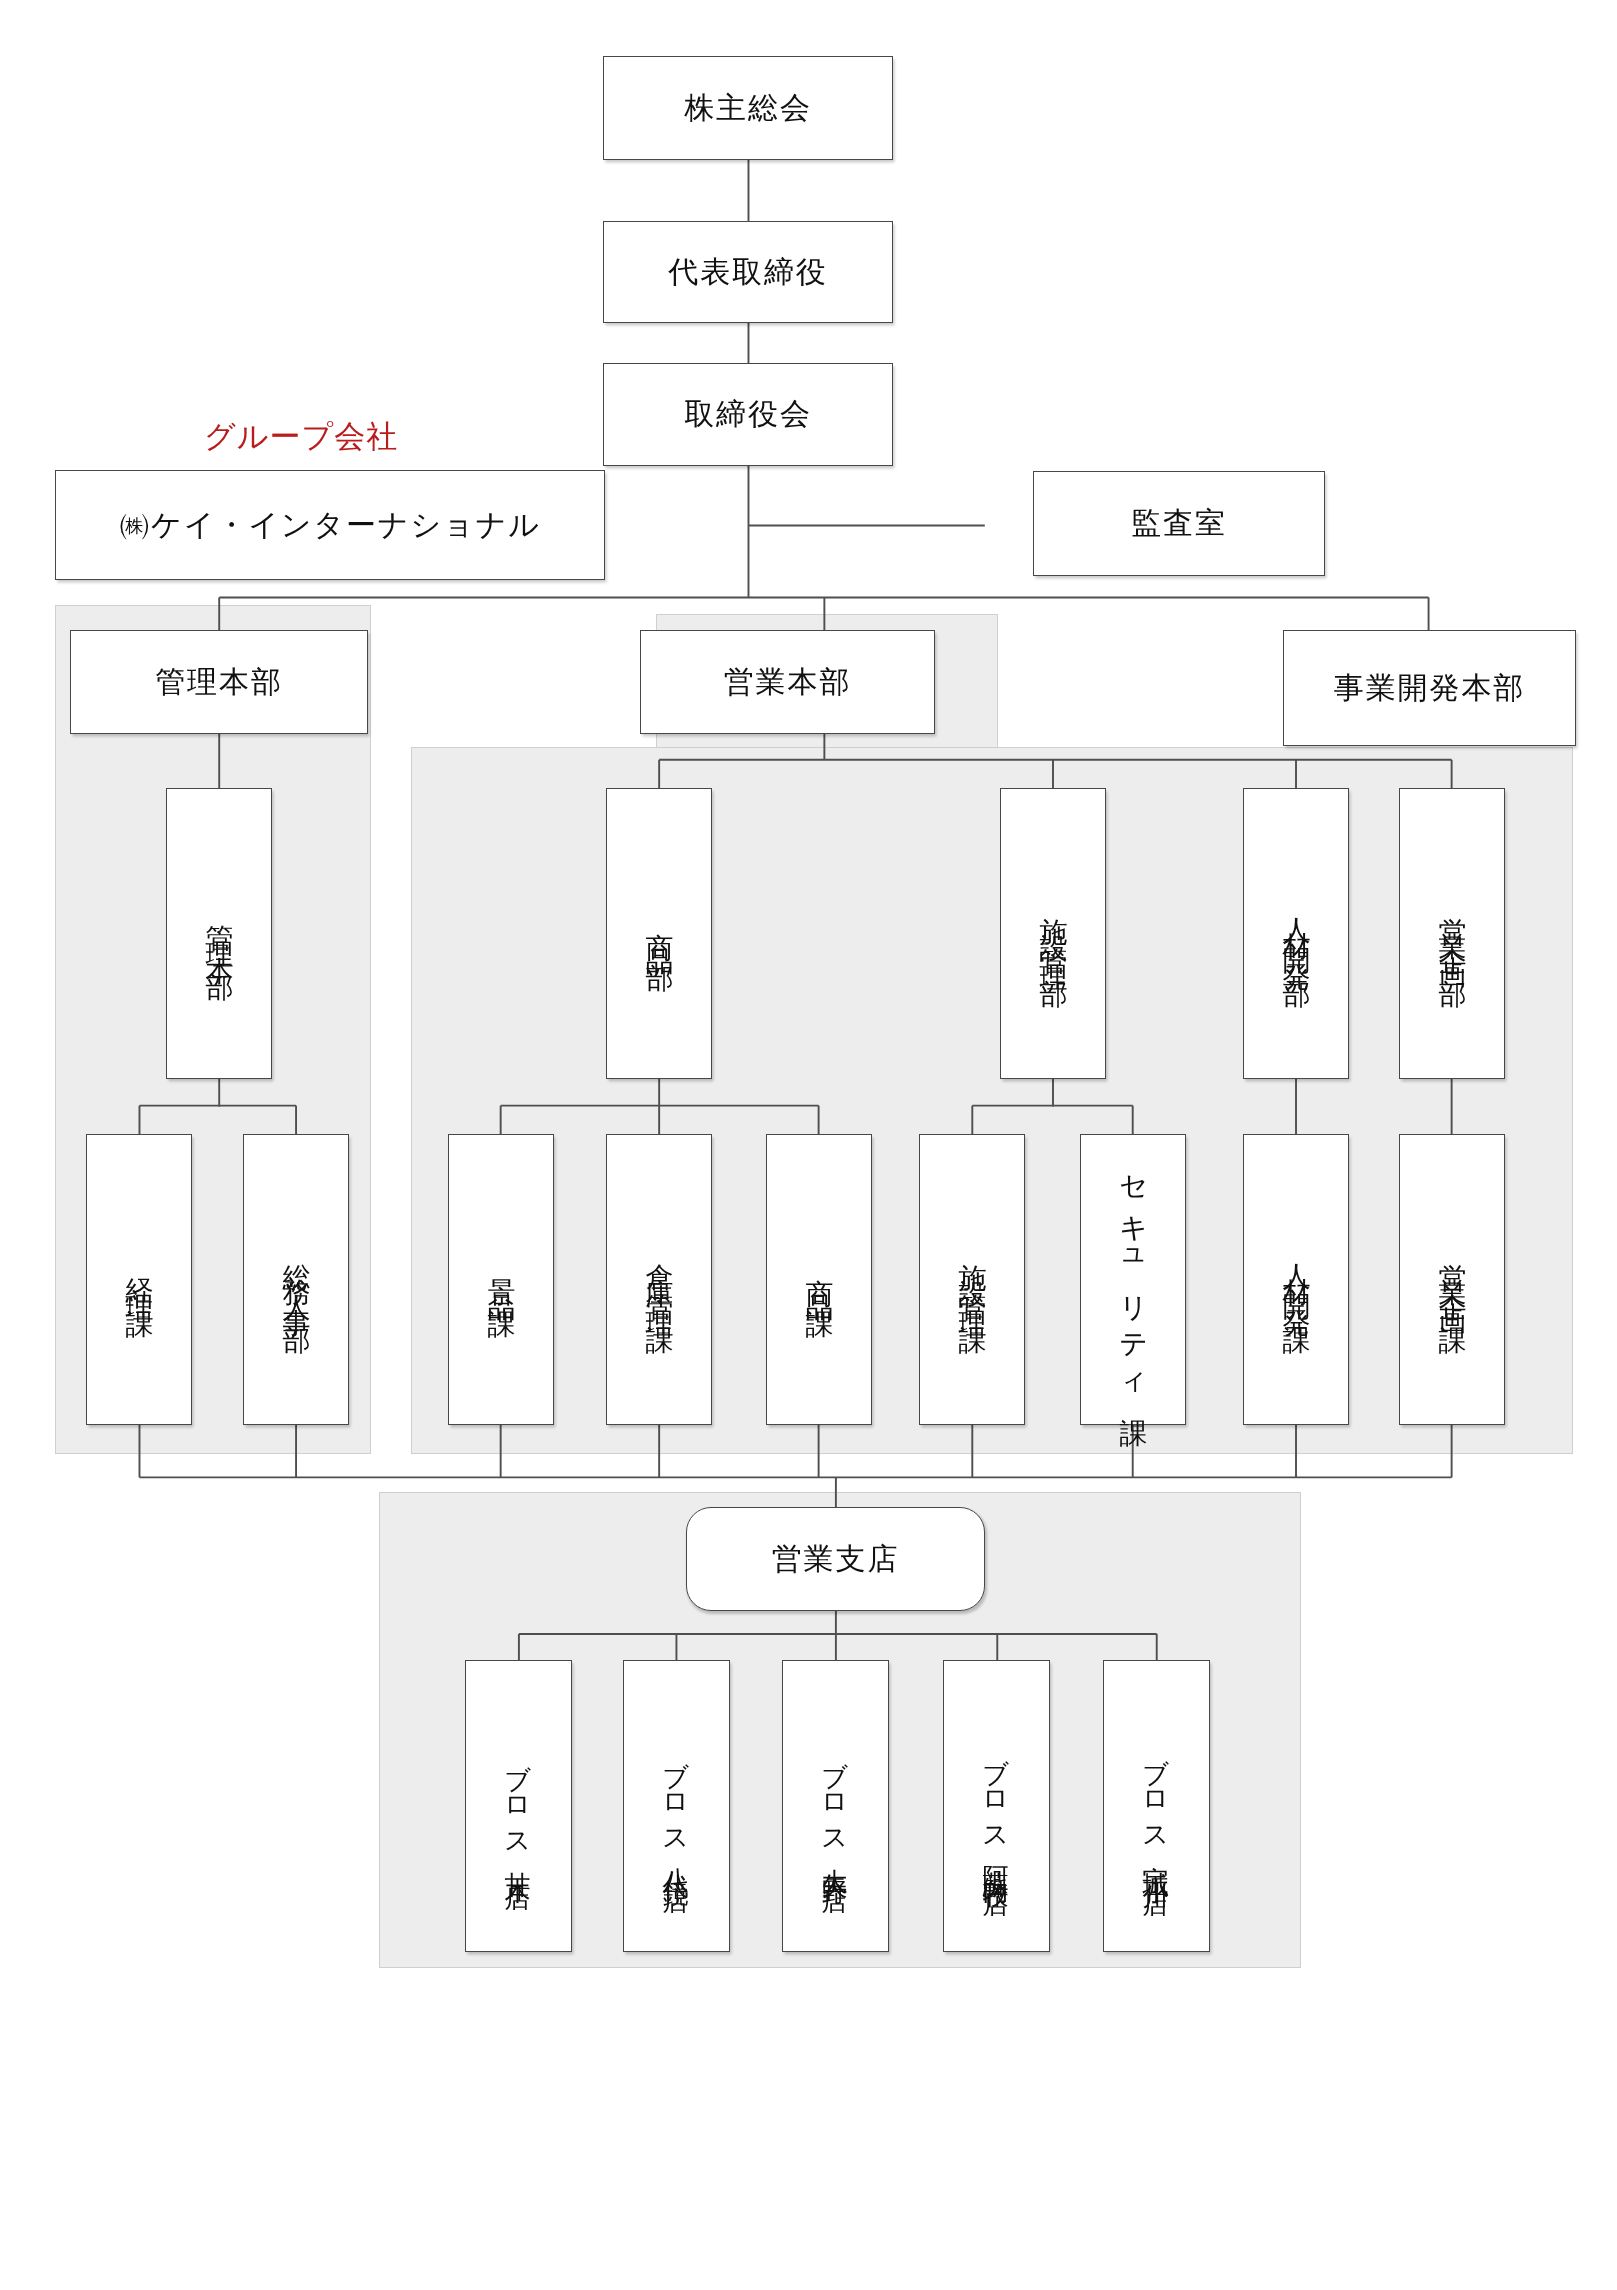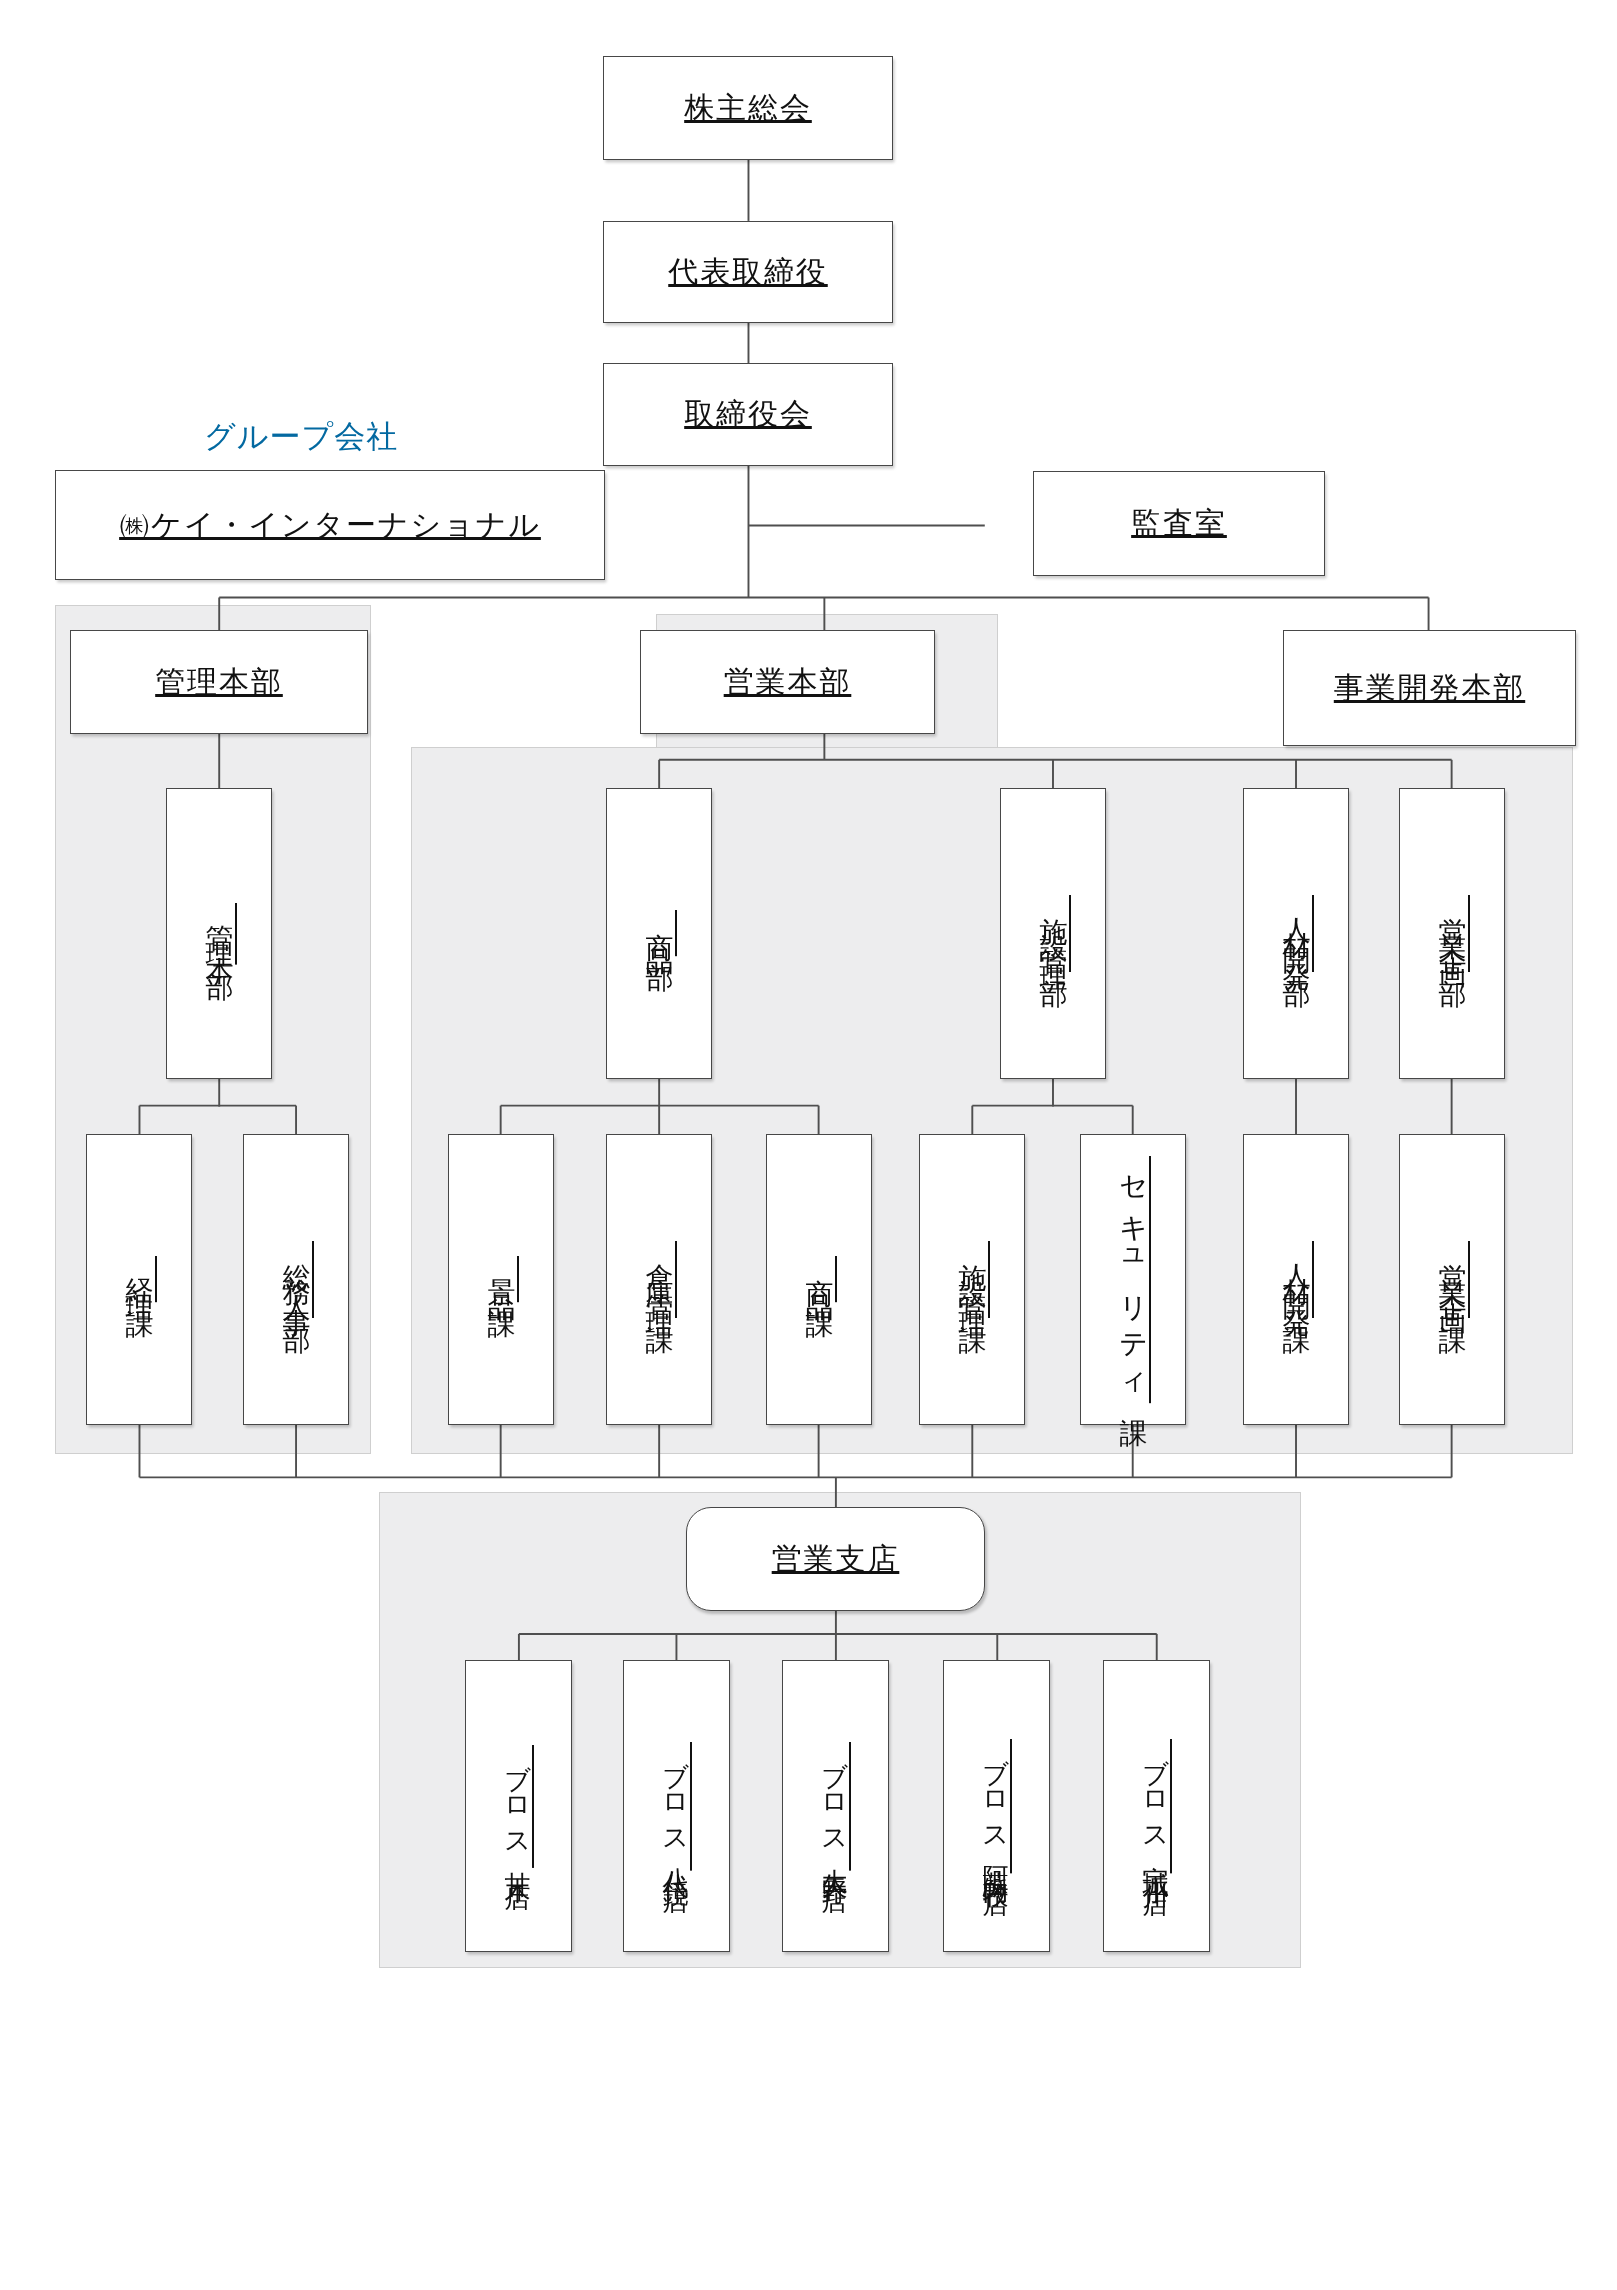--- a/index.html
+++ b/index.html
@@ -24,37 +24,36 @@
     z-index: 3;
     background: #ffffff;
     border: 1.9px solid #474747;
     box-sizing: border-box;
     box-shadow: 1.9px 2.9px 2.9px rgba(0,0,0,0.22);
     display: flex;
     align-items: center;
     justify-content: center;
     text-align: center;
     white-space: nowrap;
-    text-decoration: underline;
   }
   .h { font-size: 30px; letter-spacing: 1.9px; }
   .v {
     writing-mode: vertical-rl;
     text-orientation: upright;
     font-size: 28px;
     letter-spacing: 0.55em;
   }
   .v7 { letter-spacing: 0.28em; }
   .v8 { font-size: 26px; letter-spacing: 0.22em; }
   .caption {
     position: absolute;
     z-index: 3;
     font-size: 31px;
     letter-spacing: 1px;
-    color: #0369a1;
+    color: #b91c1c;
   }
 </style>
 </head>
 <body>
 
 <div id="canvas">
 
   <div class="panel" style="left:55px; top:605px; width:316px; height:849px;"></div>
   <div class="panel" style="left:656px; top:614px; width:342px; height:134px; border-bottom:none;"></div>
   <div class="panel" style="left:411px; top:747px; width:1162px; height:707px;"></div>

